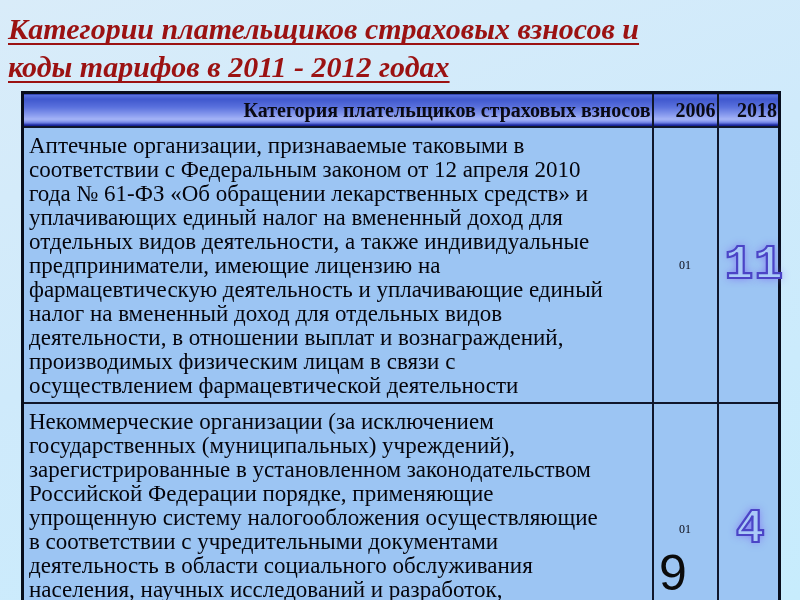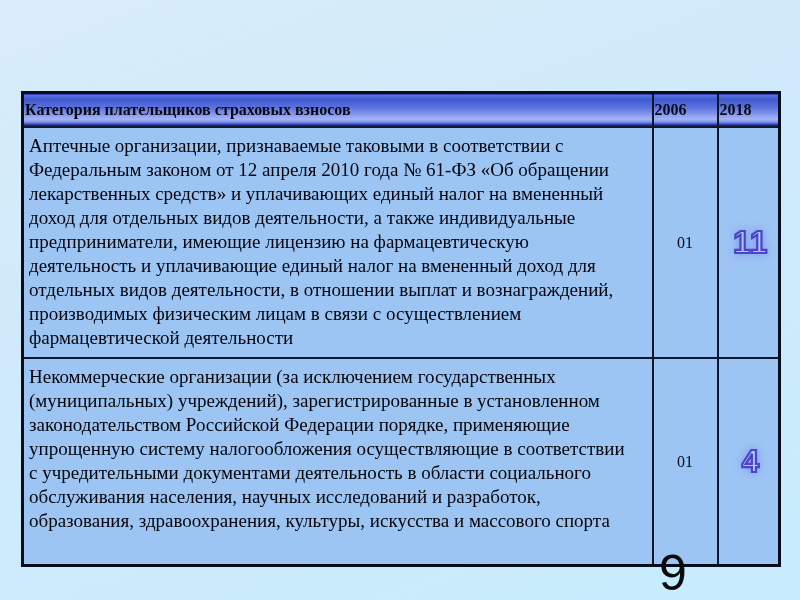--- a/index.html
+++ b/index.html
@@ -54,45 +54,45 @@
     border: 3px solid #070d1c;
   }
   th.header-cell {
     height: 30px;
     background: linear-gradient(180deg,
       #5d76e3 0%, #4058ce 15%, #5a71dd 40%, #8d9ff0 66%,
       #a6b5f6 78%, #7385e8 88%, #16229a 96%, #101c84 100%);
     color: #0a0a14;
     font-family: "Liberation Serif", "DejaVu Serif", serif;
     font-weight: 700;
-    font-size: 16px;
-    text-align: left;
+    font-size: 20px;
+    text-align: right;
     vertical-align: middle;
   }
   td.cat-cell {
     background: var(--cell_blue, #9cc5f3);
     vertical-align: top;
-    padding: 6px 16px 4px 5px;
-    font-size: 19px;
+    padding: 6px 40px 4px 5px;
+    font-size: 23px;
     line-height: 24px;
     color: #05050c;
   }
   td.code-cell {
     background: var(--cell_blue, #9cc5f3);
     text-align: center;
     vertical-align: middle;
-    font-size: 16px;
+    font-size: 12px;
     color: #0a0a14;
   }
   tr.row-1 td { height: 219px; }
   tr.row-2 td { height: 195px; margin-top: 17px; }
   td.wordart-cell {
-    font-family: Liberation Sans, sans-serif;
+    font-family: Liberation Mono, monospace;
     font-weight: 700;
-    font-size: 31px;
+    font-size: 48px;
     letter-spacing: 1px;
     color: #aacaf8;
     -webkit-text-stroke: 2.2px var(--wordart_purple, #4b44c6);
     text-shadow: 0 0 8px rgba(124, 102, 240, 0.9);
     padding-left: 6px;
   }
   .page-number {
     position: absolute;
     left: 638px;
     top: 545px;
@@ -102,20 +102,24 @@
     font-size: 50px;
     line-height: 56px;
     color: #0b0b0b;
   }
 </style>
 </head>
 <body>
 
 <div class="slide">
 
+  <h1 class="title">
+    <span class="title-line">Категории плательщиков страховых взносов и</span>
+    <span class="title-line">коды тарифов в 2011 - 2012 годах</span>
+  </h1>
 
   <table class="payers-table">
     <colgroup>
       <col class="c-cat">
       <col class="c-2011">
       <col class="c-2012">
     </colgroup>
     <thead>
       <tr>
         <th class="header-cell">Категория плательщиков страховых взносов</th>

